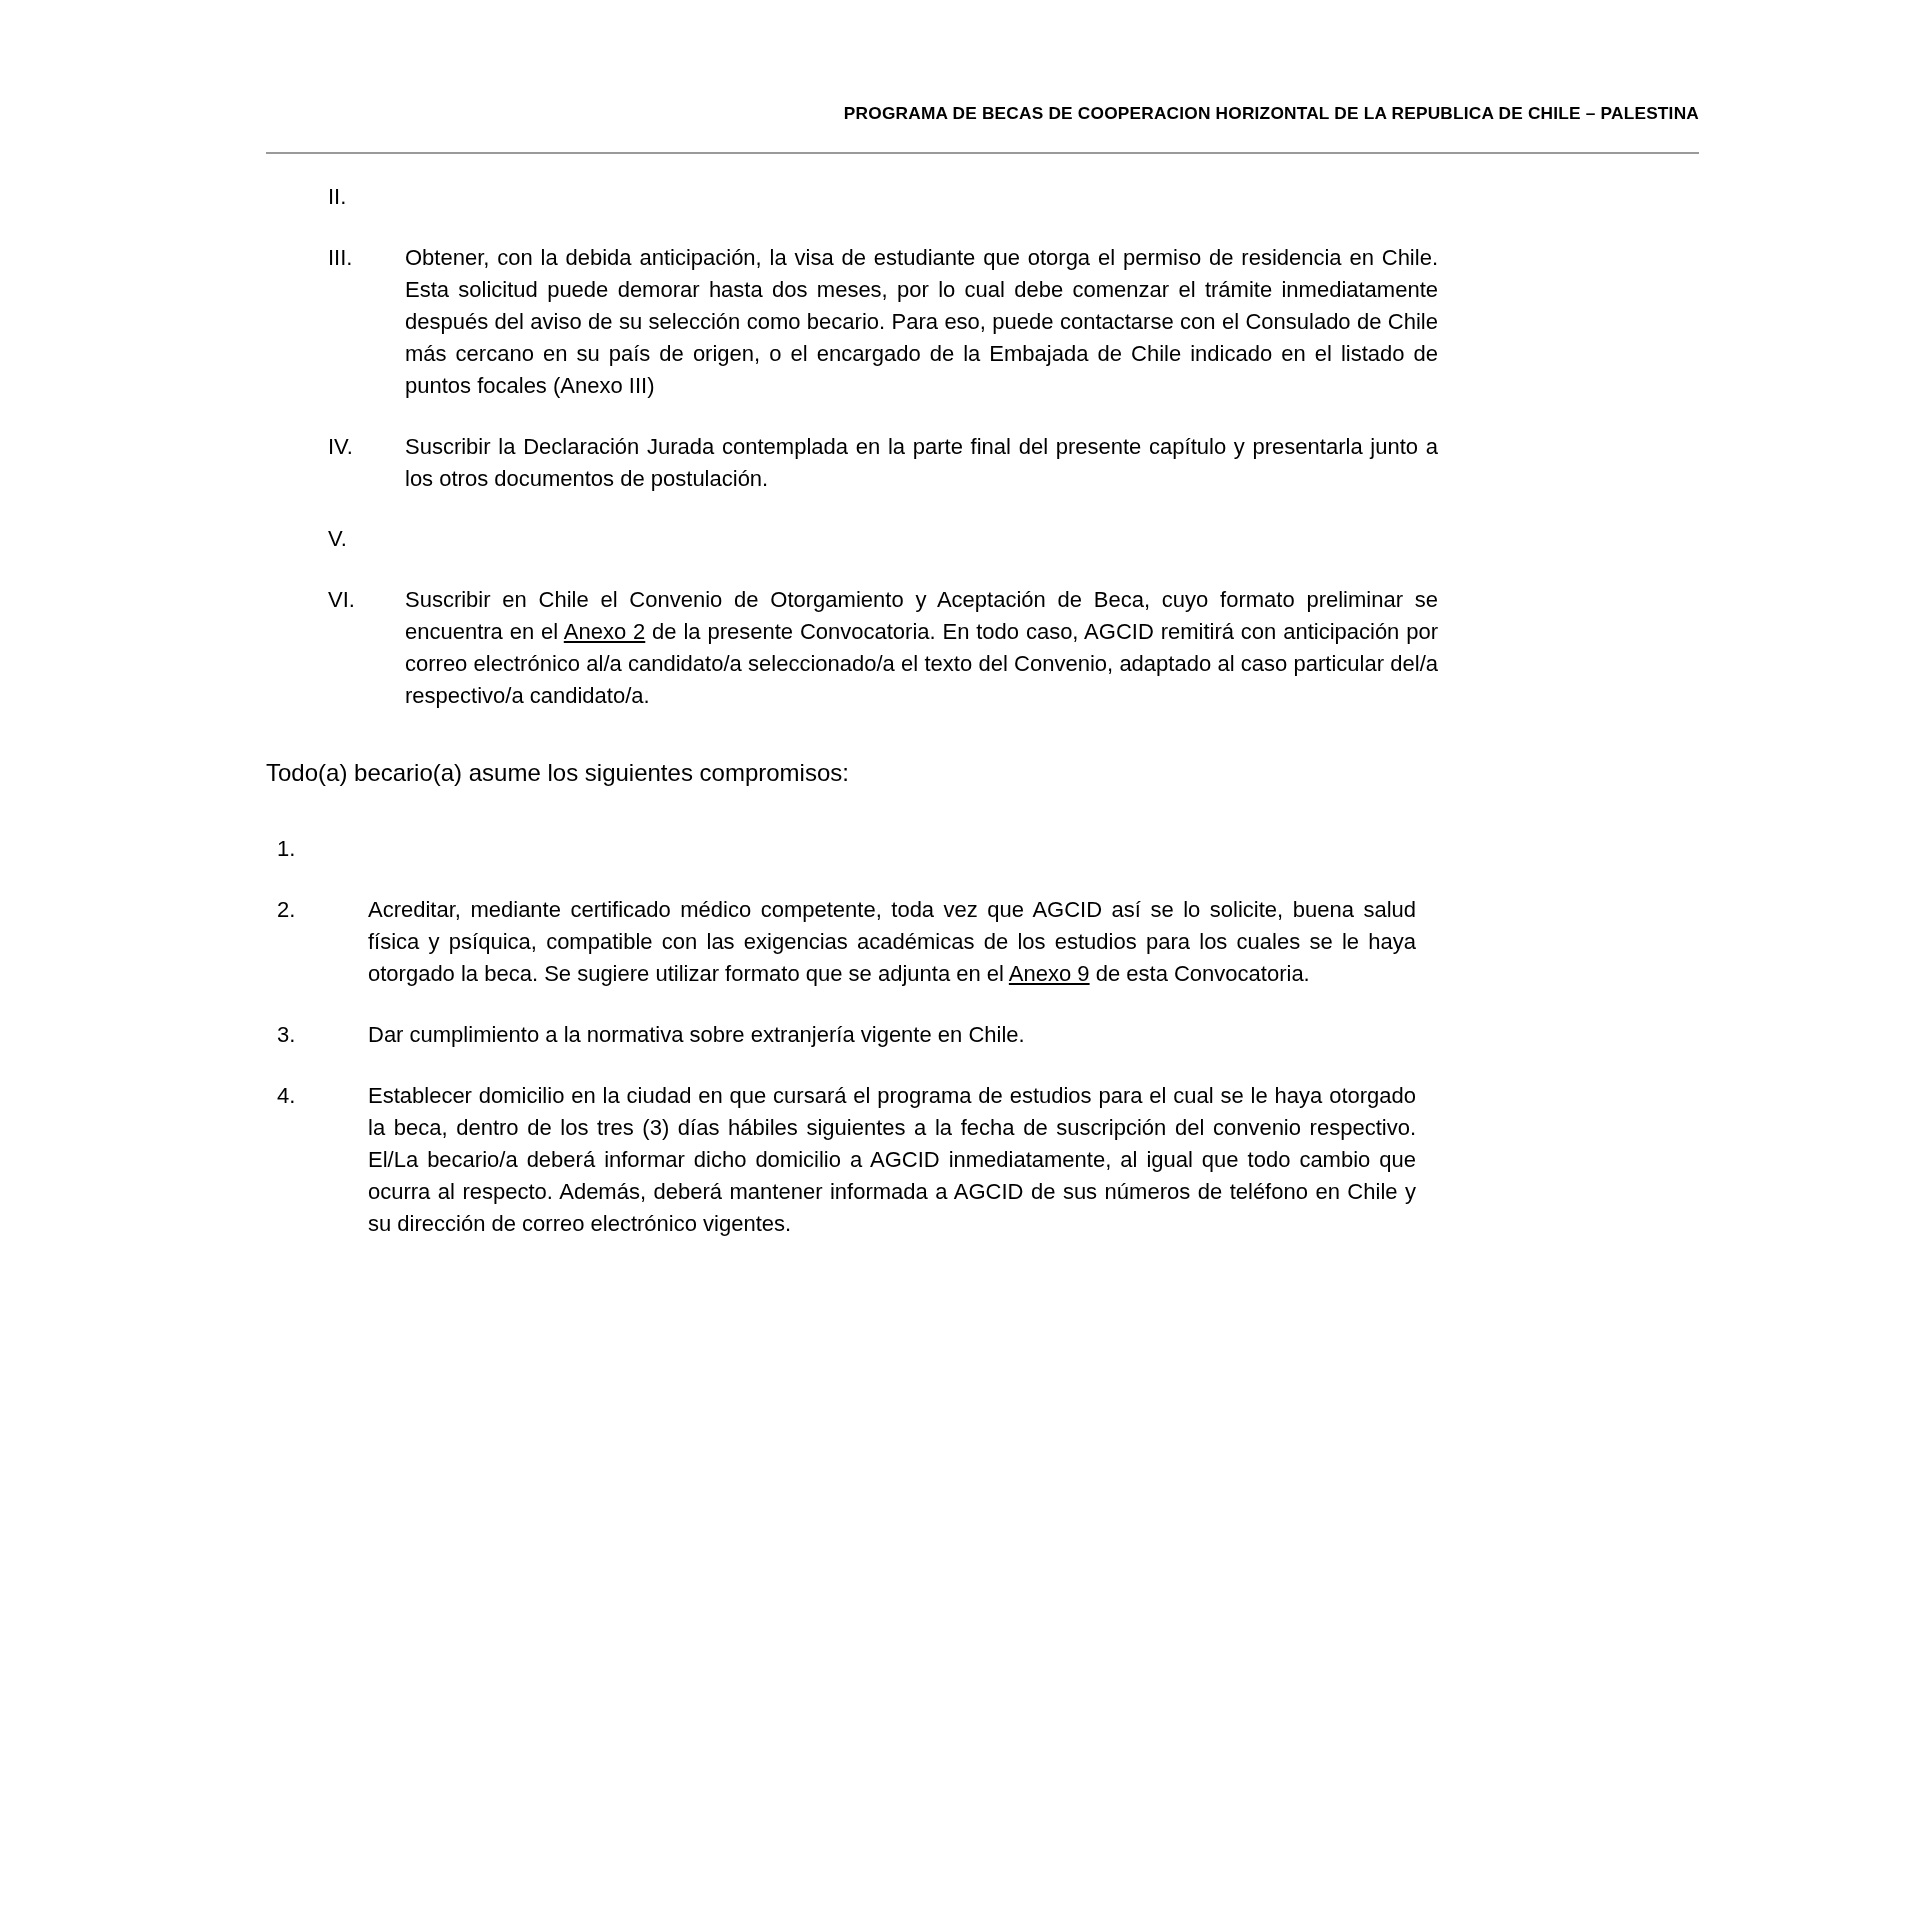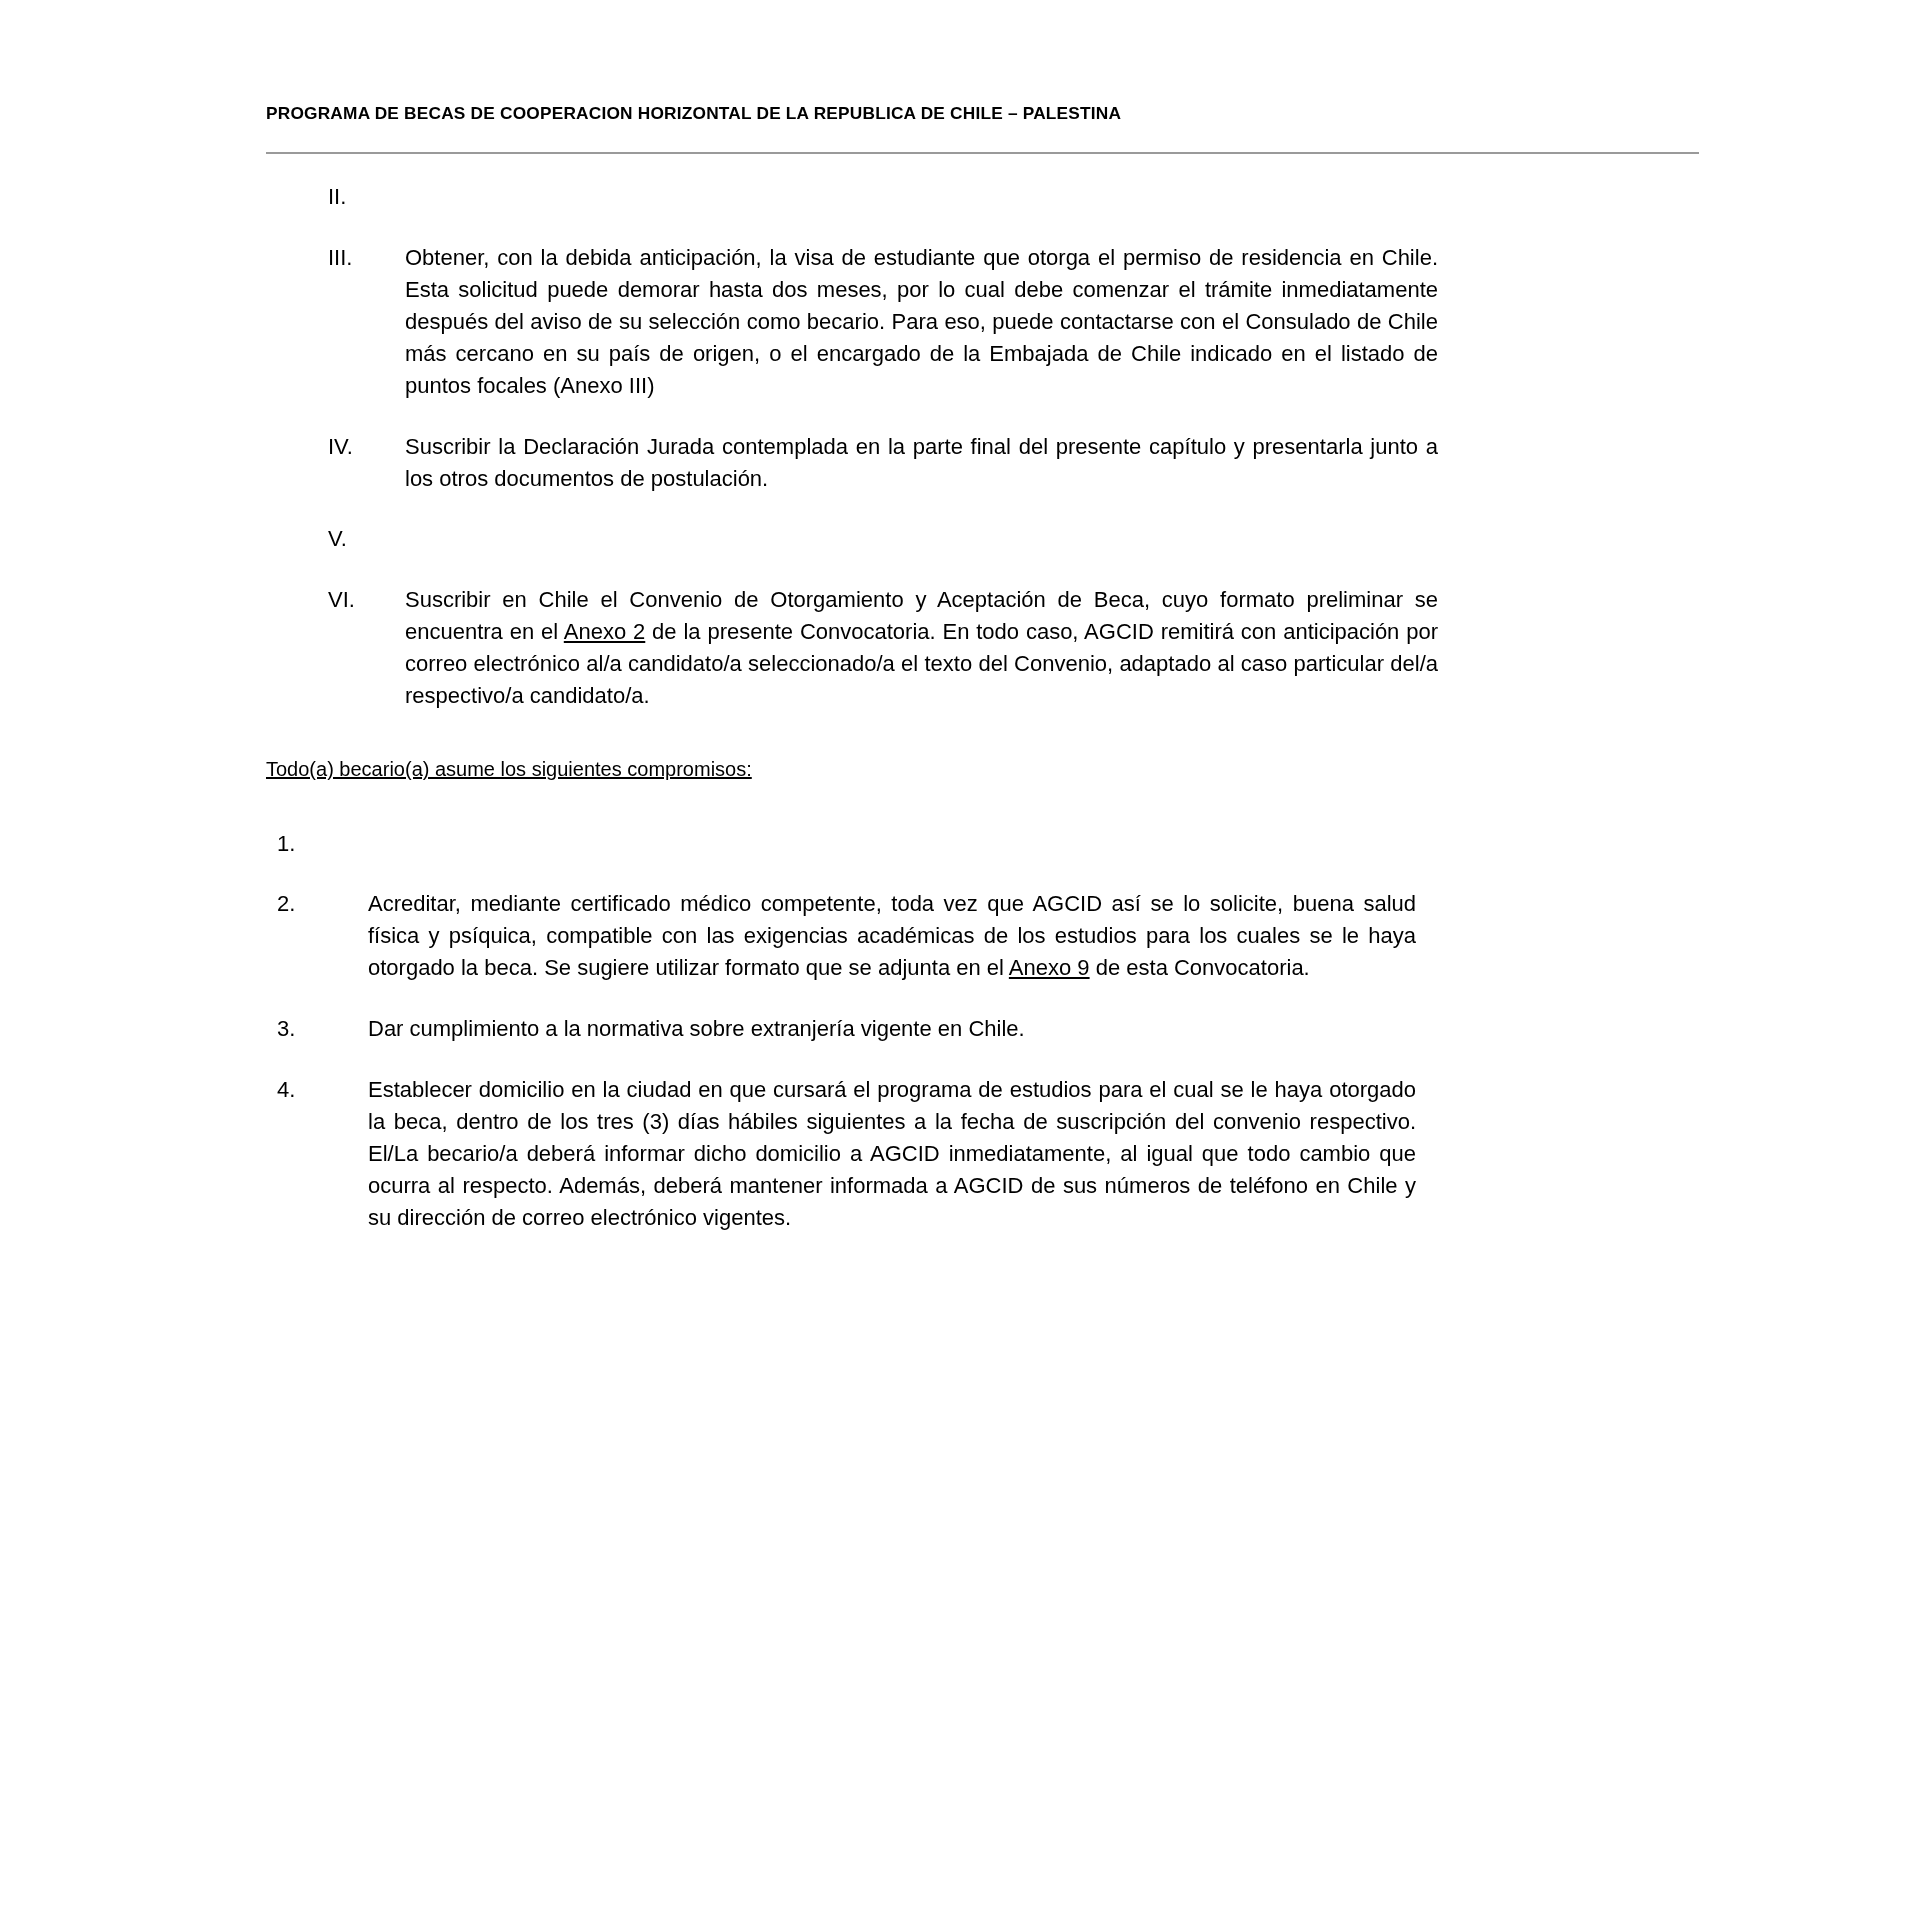--- a/index.html
+++ b/index.html
@@ -20,21 +20,21 @@
     padding: 0;
     overflow: hidden;
   }
 
   
   .header {
     position: absolute;
     left: 266px;
     top: 103px;
     width: 1433px;
-    text-align: left;
+    text-align: right;
   }
   .header-title {
     font-size: 17.3px;
     font-weight: bold;
     letter-spacing: 0.2px;
     line-height: 1.2;
     white-space: nowrap;
   }
   .header-rule {
     position: absolute;
@@ -119,23 +119,22 @@
   .section-heading {
     margin: 45px 254px 0 266px;
     font-size: 22px;
     font-weight: bold;
     color: #1304e3;
     line-height: 1.4;
   }
 
   .lead-in {
     margin: 43px 254px 4px 266px;
-    font-size: 20px;
-    line-height: 1.46;
-    text-decoration: underline;
+    font-size: 24px;
+    line-height: 1.46;
   }
 
   .u { text-decoration: underline; }
 </style>
 </head>
 <body>
 
 <div class="page">
 
   <div class="header">

